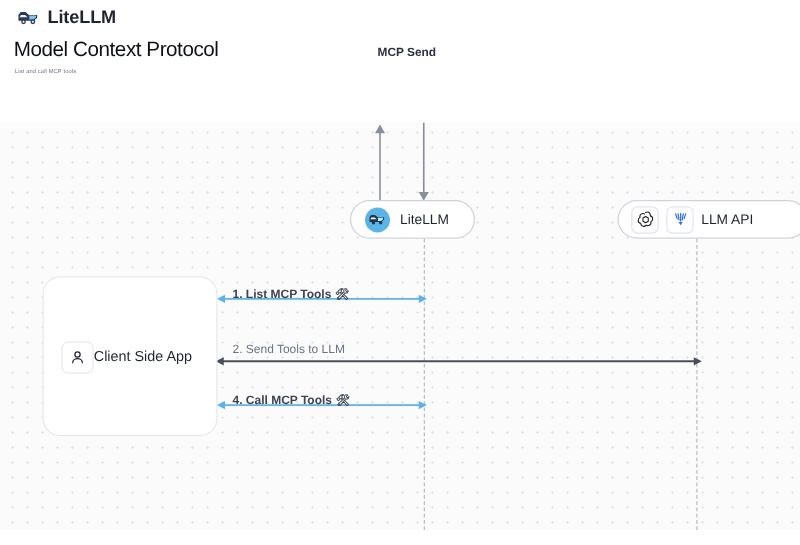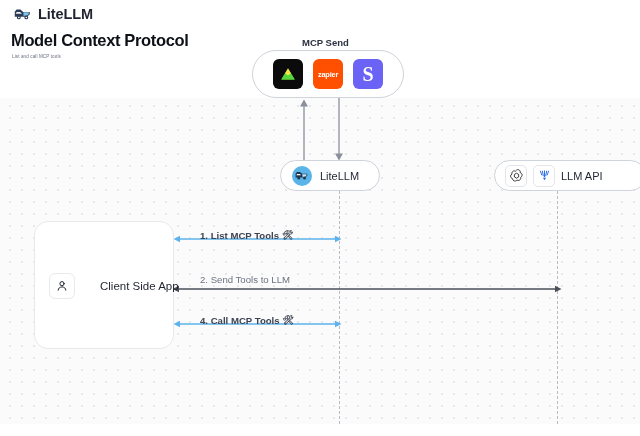--- a/index.html
+++ b/index.html
@@ -67,21 +67,21 @@
     font-size: 14.5px;
     font-weight: 600;
     color: #1f2430;
     letter-spacing: -0.1px;
   }
   .page-title {
     position: absolute;
     left: 11px;
     top: 31px;
     font-size: 16.5px;
-    font-weight: 700;
+    font-weight: 400;
     color: #0d1117;
     letter-spacing: -0.35px;
     z-index: 40;
   }
   .page-subtitle {
     position: absolute;
     left: 12px;
     top: 54px;
     font-size: 4.6px;
     color: #6b7280;
@@ -220,21 +220,21 @@
     border: 1.1px solid #e7e9ed;
     border-radius: 14px;
     z-index: 25;
   }
   .client-inner {
     position: absolute;
     left: 14px;
     top: 51px;
     display: flex;
     align-items: center;
-    gap: 25px;
+    gap: 0;
   }
   .client-icon {
     width: 24px;
     height: 24px;
     border-radius: 6px;
     border: 1px solid #e7e9ed;
     background: #ffffff;
     display: flex;
     align-items: center;
     justify-content: center;
@@ -249,21 +249,20 @@
   .msg-label {
     position: absolute;
     font-size: 9.6px;
     font-weight: 600;
     color: #3d4350;
     white-space: nowrap;
     z-index: 35;
     display: flex;
     align-items: center;
     gap: 3px;
-    margin-left: 14px;
   }
   .msg-label.muted {
     font-weight: 500;
     color: #6b7280;
   }
   .tools-glyph {
     font-size: 9px;
     line-height: 1;
   }
   .msg-arrow { position: absolute; z-index: 22; }
@@ -288,39 +287,20 @@
       <circle cx="16.4" cy="13.6" r="1.1" fill="#ffffff"></circle>
     </svg>
     <span class="brand-name">LiteLLM</span>
   </div>
 
   <div class="page-title">Model Context Protocol</div>
   <div class="page-subtitle">List and call MCP tools</div>
 
   <div class="mcp-caption">MCP Send</div>
 
-  <div class="mcp-box">
-
-    <div class="tool-tile tile-composio">
-      <svg width="20" height="20" viewBox="0 0 24 24">
-        <path d="M12 5.5 20 18.5H4z" fill="#8ef04a"></path>
-        <path d="M12 5.5l3.6 5.9-3.6 2.4-3.6-2.4z" fill="#f5e642"></path>
-        <path d="M12 13.8l-3.6-2.4L4 18.5h16l-4.4-7.1z" fill="#57d63a"></path>
-      </svg>
-    </div>
-
-    <div class="tool-tile tile-zapier">
-      <span class="zapier-text">zapier</span>
-    </div>
-
-    <div class="tool-tile tile-slack">
-      <span class="slack-s">S</span>
-    </div>
-
-  </div>
 
   <svg class="vconn" style="left:292px; top:98px; width:24px; height:64px;" viewBox="0 0 24 64">
     <line x1="12" y1="64" x2="12" y2="7" stroke="#8a9099" stroke-width="1.3"></line>
     <path d="M12 1.5 16 8.5H8z" fill="#8a9099"></path>
   </svg>
 
   <svg class="vconn" style="left:327px; top:98px; width:24px; height:64px;" viewBox="0 0 24 64">
     <line x1="12" y1="0" x2="12" y2="57" stroke="#8a9099" stroke-width="1.3"></line>
     <path d="M12 62.5 8 55.5h8z" fill="#8a9099"></path>
   </svg>

